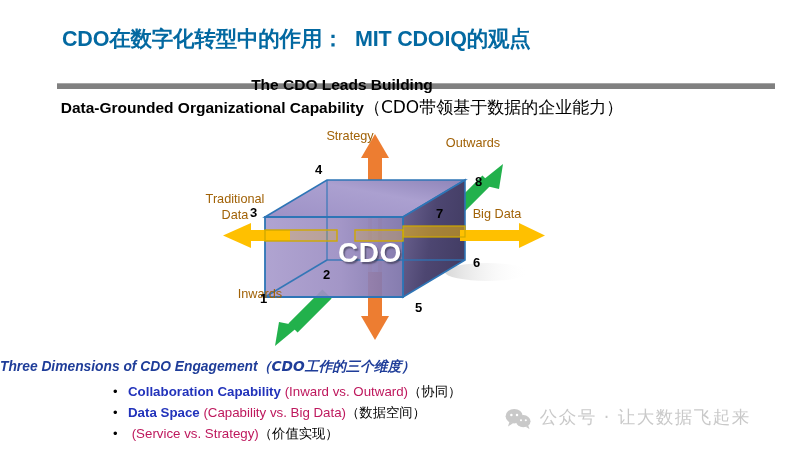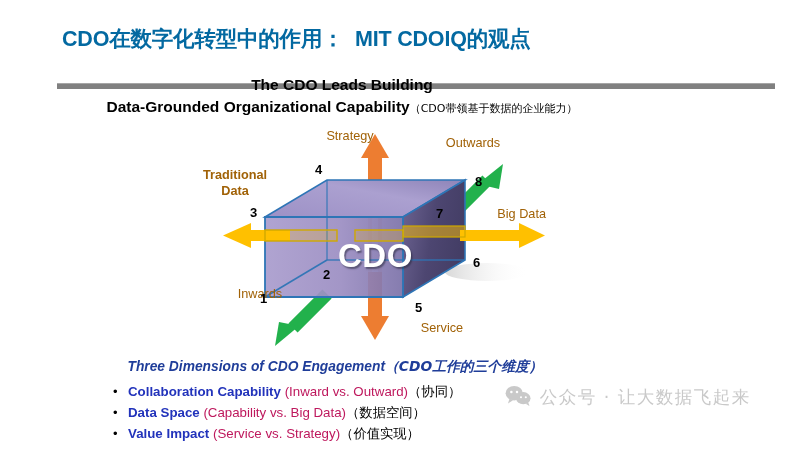--- a/index.html
+++ b/index.html
@@ -57,21 +57,21 @@
   .subtitle-line {
     font-size: 15.5px;
     font-weight: bold;
     color: #000000;
     line-height: 22px;
     white-space: pre;
   }
   .subtitle-cn {
     font-weight: normal;
     font-family: "DejaVu Sans", sans-serif;
-    font-size: 11px;
+    font-size: 17px;
   }
 
   
   #diagram {
     position: absolute;
     left: 175px;
     top: 122px;
     width: 400px;
     height: 235px;
   }
@@ -89,36 +89,36 @@
   .cube-num {
     position: absolute;
     font-size: 13px;
     font-weight: bold;
     color: #000000;
   }
   #cdo-text {
     position: absolute;
     left: 163px;
     top: 115px;
-    font-size: 33px;
+    font-size: 28px;
     font-weight: bold;
     color: #ffffff;
     letter-spacing: 0.5px;
     text-shadow: 1.5px 1.5px 1.5px rgba(40,40,60,0.55);
   }
 
   
   #bottom-block {
     position: absolute;
     left: 0;
     top: 356px;
     width: 800px;
   }
   #three-dim-heading {
-    text-align: center;
+    text-align: left;
     padding-right: 130px;
     font-size: 13.8px;
     font-weight: bold;
     font-style: italic;
     color: #1f3d99;
     white-space: pre;
     line-height: 20px;
   }
   #three-dim-heading .cn {
     font-family: "DejaVu Sans", sans-serif;
@@ -151,23 +151,23 @@
   }
   .bullet-cn {
     color: #000000;
     font-family: "DejaVu Sans", sans-serif;
   }
 
   
   #watermark {
     position: absolute;
     left: 478px;
-    top: 385px;
+    top: 405px;
     display: flex;
-    align-items: flex-start;
+    align-items: flex-end;
     color: #c9c9c9;
     white-space: pre;
   }
   #watermark-icon {
     flex: 0 0 auto;
     margin-right: 9px;
     line-height: 0;
   }
   #watermark-text {
     font-family: "DejaVu Sans", sans-serif;
@@ -265,29 +265,28 @@
         <rect x="90" y="108" width="72" height="11" fill="#FFC000" fill-opacity="0.22" stroke="#CFA800" stroke-width="1.4"></rect>
         <rect x="180" y="108" width="48" height="11" fill="#FFC000" fill-opacity="0.22" stroke="#CFA800" stroke-width="1.4"></rect>
         <rect x="228" y="104" width="62" height="11" fill="#FFC000" fill-opacity="0.5" stroke="#CFA800" stroke-width="1.2"></rect>
       </g>
     </svg>
 
     <div id="cdo-text">CDO</div>
 
     <div class="axis-label" style="left:130px; top:6px; width:90px;">Strategy</div>
 
-    <div class="axis-label" style="left:222px; top:198px; width:90px;">Service</div>
 
     <div class="axis-label" style="left:248px; top:13px; width:100px;">Outwards</div>
 
     <div class="axis-label" style="left:40px; top:164px; width:90px;">Inwards</div>
 
-    <div class="axis-label" style="left:10px; top:45px; width:100px;font-weight:bold;">Traditional<br>Data</div>
-
-    <div class="axis-label" style="left:291px; top:84px; width:80px; text-align:right;">Big Data</div>
+    <div class="axis-label" style="left:10px; top:69px; width:100px;">Traditional<br>Data</div>
+
+    <div class="axis-label" style="left:282px; top:84px; width:80px; text-align:center;">Big Data</div>
 
     <div class="cube-num" style="left:85px;  top:169px;">1</div>
     <div class="cube-num" style="left:148px; top:145px;">2</div>
     <div class="cube-num" style="left:75px;  top:83px;">3</div>
     <div class="cube-num" style="left:140px; top:40px;">4</div>
     <div class="cube-num" style="left:240px; top:178px;">5</div>
     <div class="cube-num" style="left:298px; top:133px;">6</div>
     <div class="cube-num" style="left:261px; top:84px;">7</div>
     <div class="cube-num" style="left:300px; top:52px;">8</div>
   </div>
@@ -303,21 +302,20 @@
         <span class="bullet-cn">（协同）</span>
       </li>
       <li class="bullet-row">
         <span class="bullet-dot">•</span>
         <span class="bullet-term">Data Space</span>
         <span class="bullet-rest"> (Capability vs. Big Data)</span>
         <span class="bullet-cn">（数据空间）</span>
       </li>
       <li class="bullet-row">
         <span class="bullet-dot">•</span>
-        <span class="bullet-term">Value Impact</span>
         <span class="bullet-rest"> (Service vs. Strategy)</span>
         <span class="bullet-cn">（价值实现）</span>
       </li>
     </ul>
   </div>
 
   <div id="watermark">
     <span id="watermark-icon">
       <svg width="26" height="21" viewBox="0 0 26 21">
         <ellipse cx="9.2" cy="8.2" rx="8.6" ry="7.2" fill="#c9c9c9"></ellipse>

